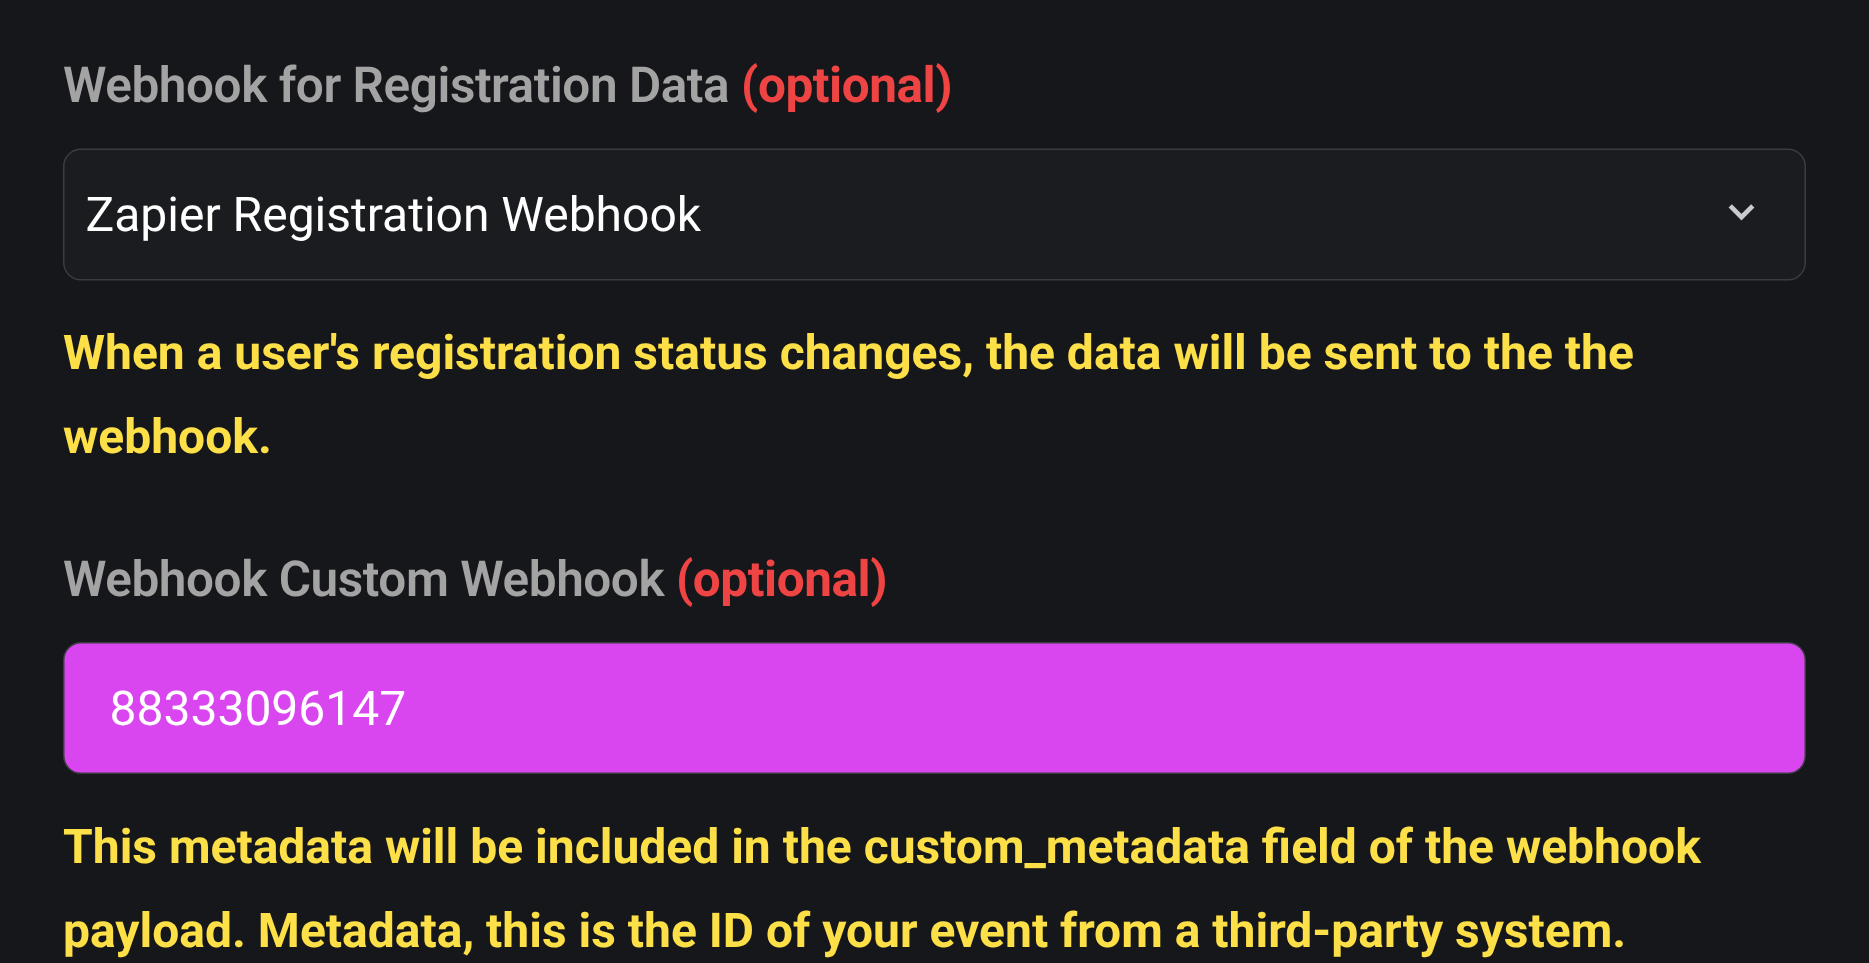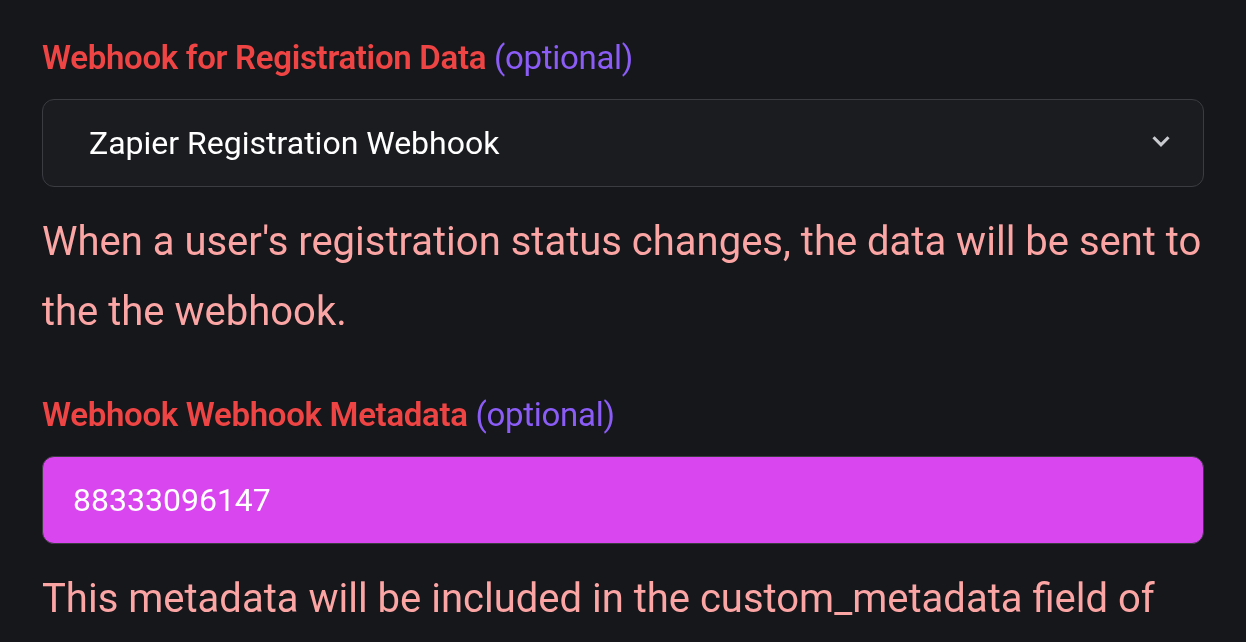--- a/index.html
+++ b/index.html
@@ -17,40 +17,40 @@
     }
     .form-group {
       margin-bottom: 48px;
     }
     .label-row {
       margin-bottom: 22px;
     }
     .label-main {
       font-size: 33px;
       font-weight: 600;
-      color: #ef4444;
+      color: #a3a3a3;
       letter-spacing: -0.3px;
     }
     .label-optional {
       font-size: 33px;
-      font-weight: 400;
-      color: #8b5cf6;
+      font-weight: 700;
+      color: #ef4444;
       letter-spacing: -0.3px;
     }
     .select-wrapper {
       position: relative;
       width: 100%;
       margin-bottom: 20px;
     }
     .select-box {
       width: 100%;
       background-color: #1b1c20;
       border: 1.5px solid #3b3c41;
       border-radius: 12px;
-      padding: 24px 60px 24px 46px;
+      padding: 24px 60px 24px 14px;
       font-size: 32px;
       color: #ffffff;
       cursor: pointer;
       display: flex;
       align-items: center;
       justify-content: space-between;
       font-family: inherit;
       text-align: left;
     }
     .chevron {
@@ -72,24 +72,24 @@
       background-color: #d946ef;
       border: 1.5px solid #3b3c41;
       border-radius: 12px;
       padding: 24px 30px;
       font-size: 32px;
       color: #ffffff;
       font-family: inherit;
       margin-bottom: 20px;
     }
     .helper-text {
-      font-size: 40px;
+      font-size: 32px;
       line-height: 1.75;
-      color: #fca5a5;
-      font-weight: 400;
+      color: #fde047;
+      font-weight: 700;
     }
   </style>
 </head>
 <body>
 
 <div class="form-group">
   <div class="label-row">
     <span class="label-main">Webhook for Registration Data</span><span class="label-optional"> (optional)</span>
   </div>
   <div class="select-wrapper">
@@ -100,17 +100,17 @@
       <svg viewBox="0 0 24 24">
           <polyline points="6 9 12 15 18 9"></polyline>
         </svg>
     </span>
   </div>
   <div class="helper-text">When a user's registration status changes, the data will be sent to the the webhook.</div>
 </div>
 
 <div class="form-group">
   <div class="label-row">
-    <span class="label-main">Webhook Webhook Metadata</span><span class="label-optional"> (optional)</span>
+    <span class="label-main">Webhook Custom Webhook</span><span class="label-optional"> (optional)</span>
   </div>
   <input type="text" class="input-box" value="88333096147" style="">
   <div class="helper-text">This metadata will be included in the custom_metadata field of the webhook payload. Metadata, this is the ID of your event from a third-party system.</div>
 </div>
 
 </body></html>

